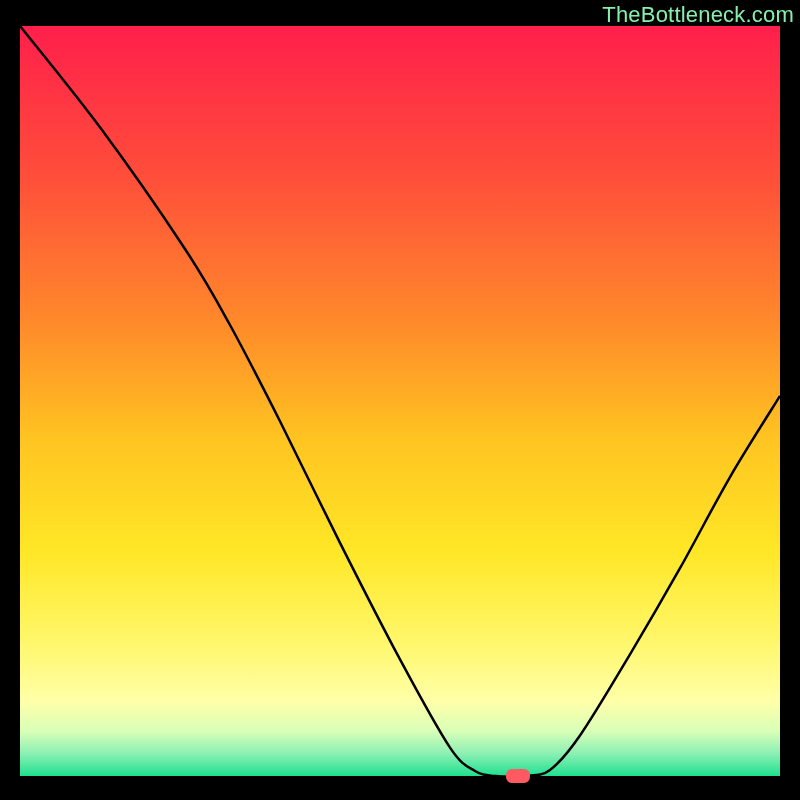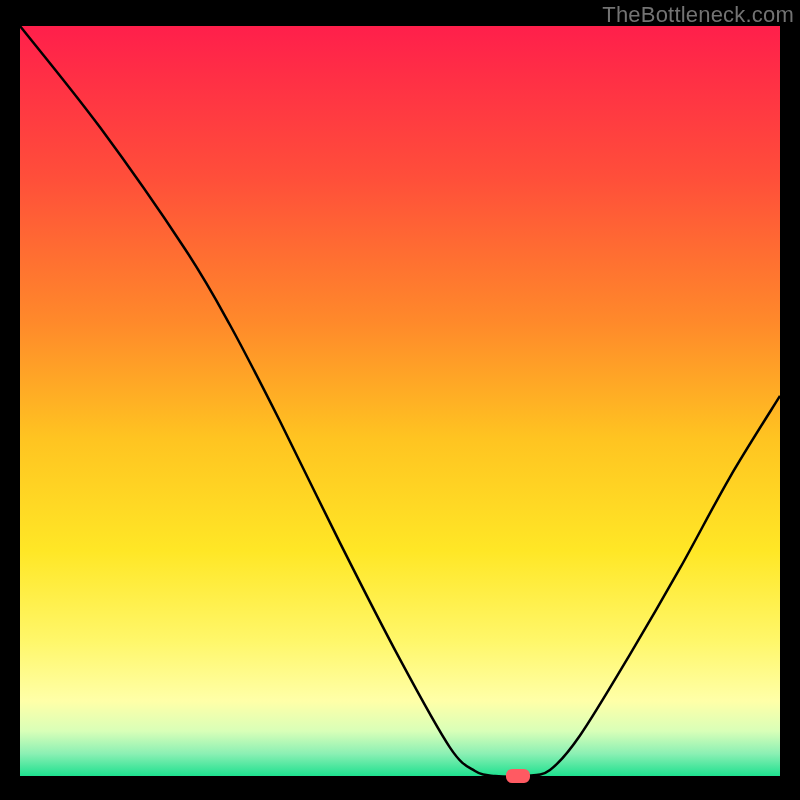--- a/index.html
+++ b/index.html
@@ -12,21 +12,21 @@
   }
   .canvas {
     position: relative;
     width: 800px;
     height: 800px;
   }
   .watermark {
     position: absolute;
     top: 2px;
     right: 6px;
-    color: #737373;
+    color: #86efac;
     font-size: 22px;
     font-weight: 400;
     letter-spacing: 0.2px;
     z-index: 10;
   }
   svg {
     position: absolute;
     left: 0;
     top: 0;
   }

